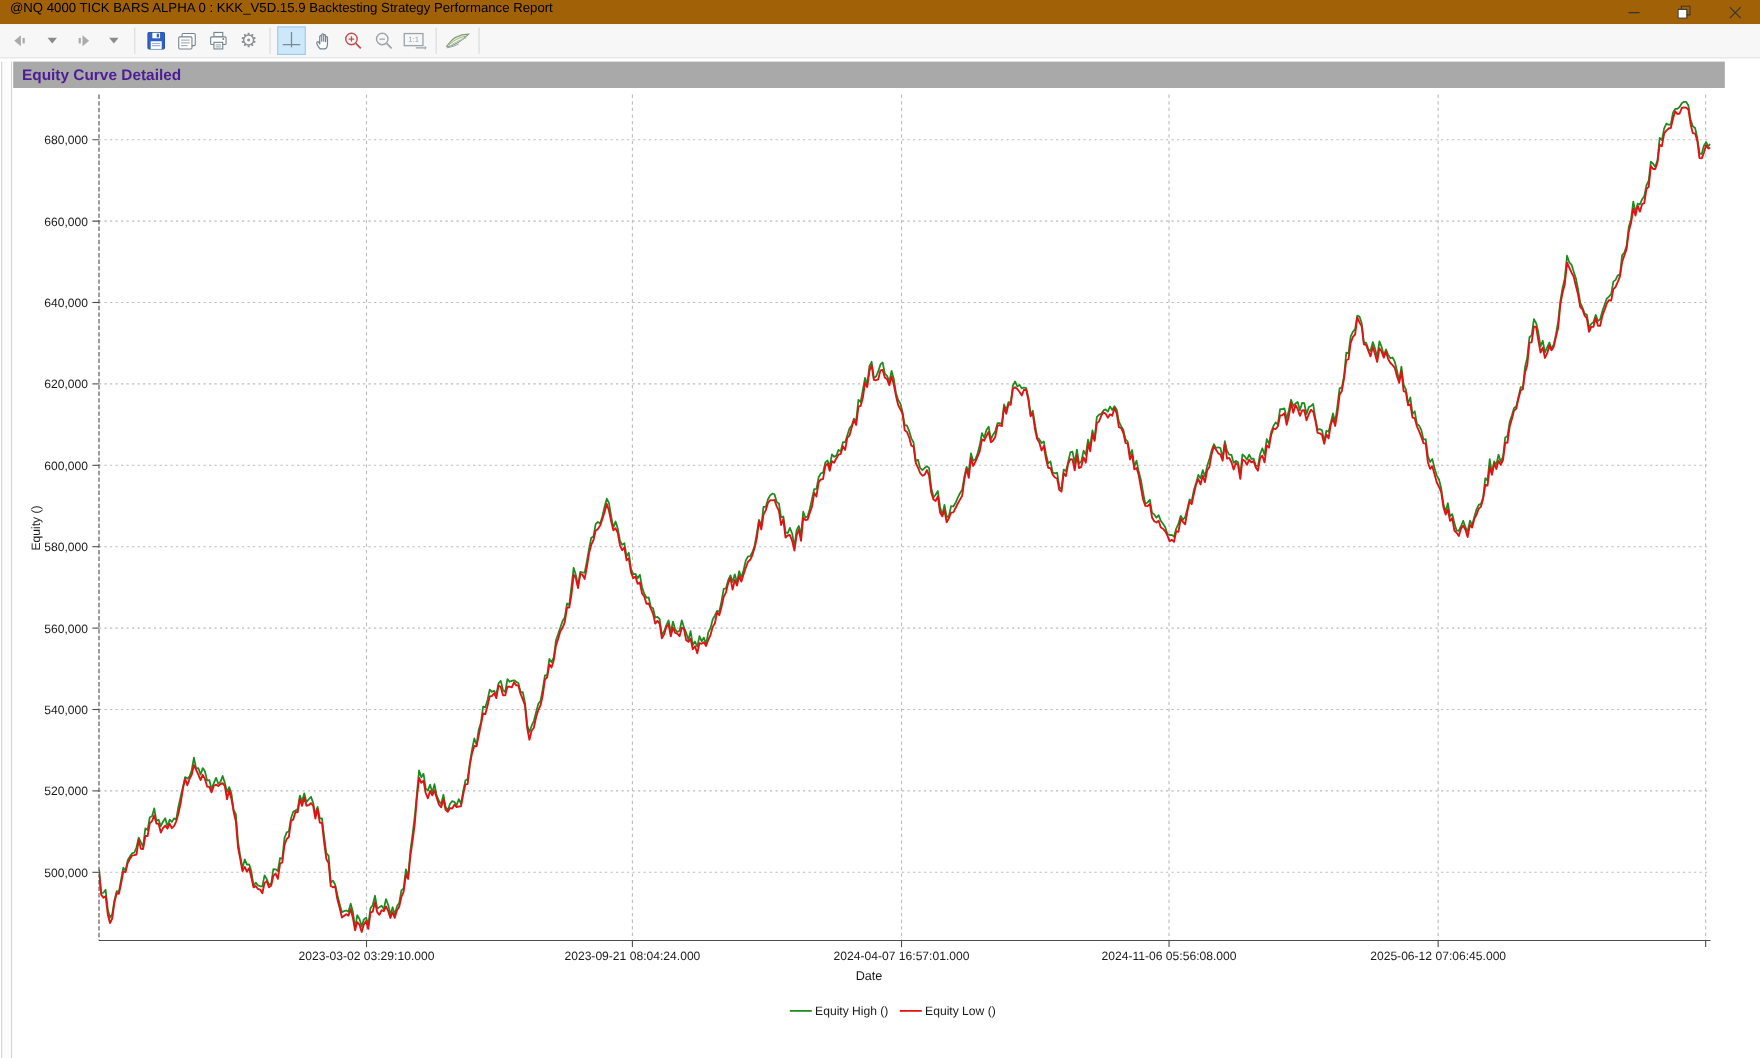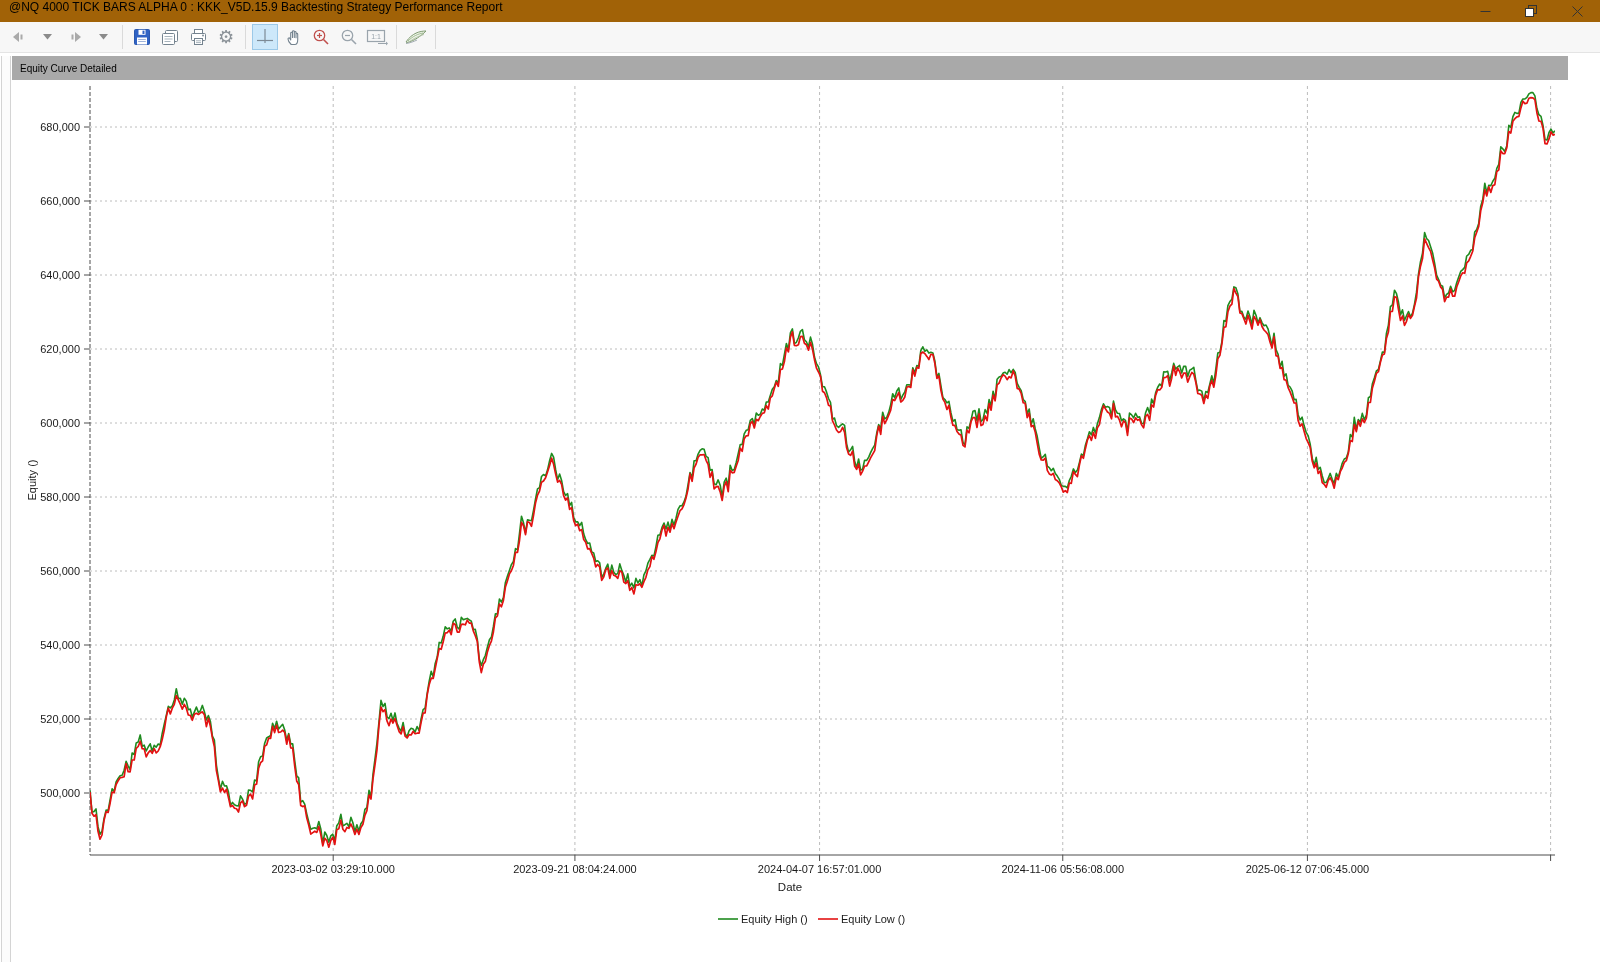--- a/index.html
+++ b/index.html
@@ -26,21 +26,21 @@
   .gear-glyph{font-size:18px;color:#8b9298;line-height:1;}
   
   .left-strip{
     position:absolute;left:1px;top:56px;bottom:0;width:8px;
     background:#fcfcfc;border-left:1px solid #d4d4d4;border-right:1px solid #d4d4d4;
   }
   .section-header{
     position:absolute;left:12px;top:56px;width:1556px;height:24px;
     background:#a9a9a9;display:flex;align-items:center;
   }
-  .section-header .caption{color:#000000;font-weight:normal;font-size:10px;padding-left:8px;}
+  .section-header .caption{color:#4c1d95;font-weight:bold;font-size:14px;padding-left:8px;}
   #chart{position:absolute;left:0;top:80px;}
   svg text{font-family:"Liberation Sans",sans-serif;}
 </style>
 </head>
 <body>
 
 <div class="titlebar">
   <div class="title">@NQ 4000 TICK BARS ALPHA 0 : KKK_V5D.15.9 Backtesting Strategy Performance Report</div>
   <div class="winbtns">
     <div class="winbtn">

